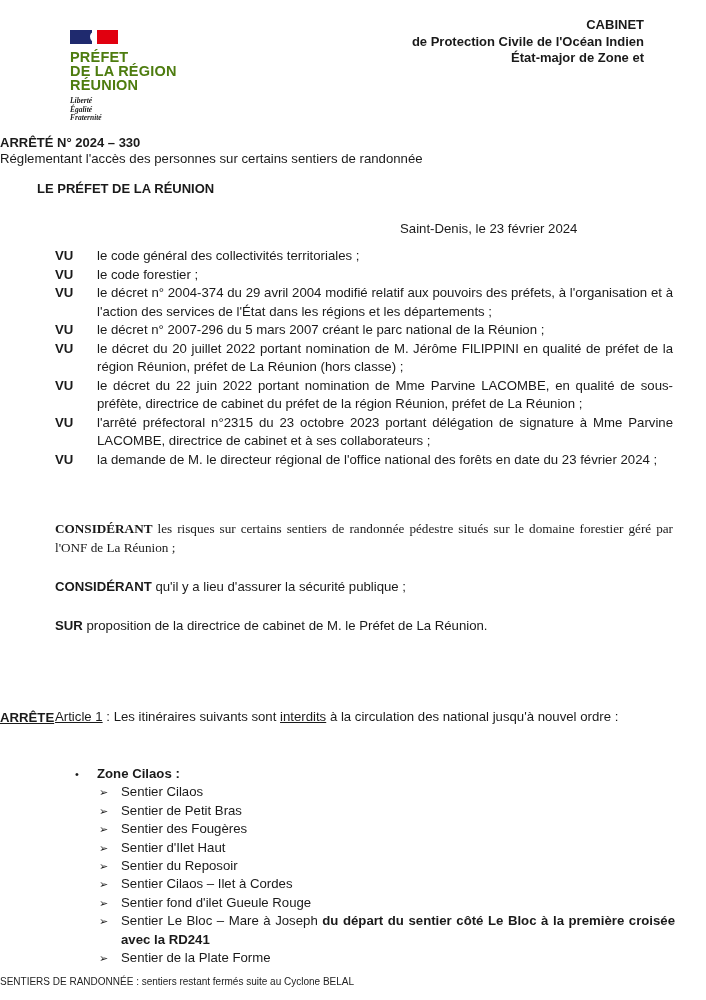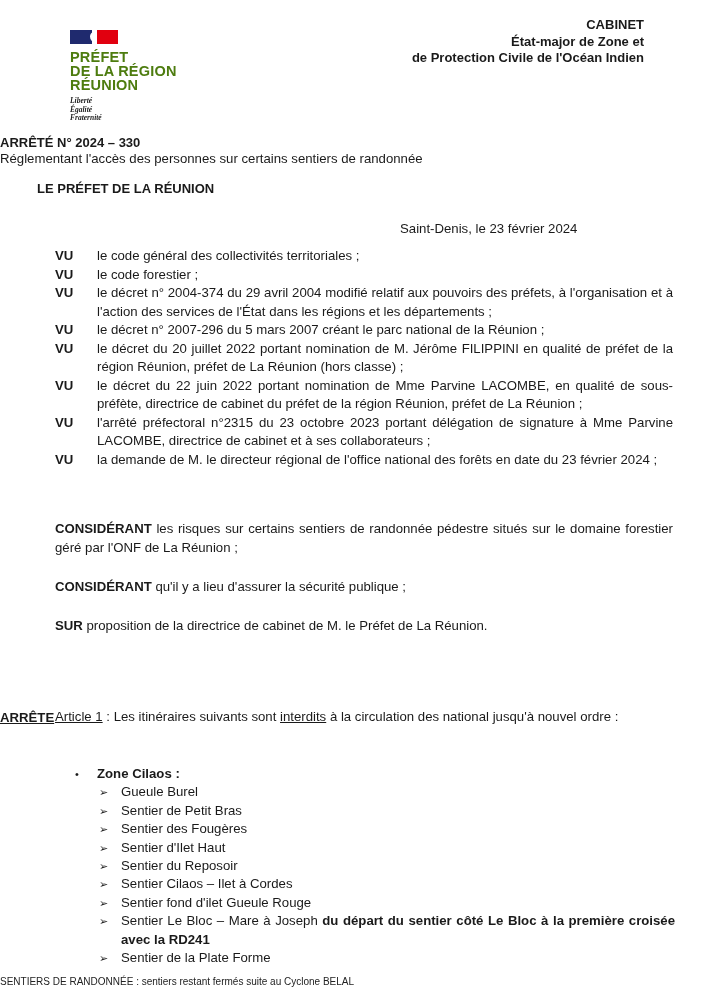--- a/index.html
+++ b/index.html
@@ -58,22 +58,22 @@
   </div>
   <div class="motto">
     <div>Liberté</div>
     <div>Égalité</div>
     <div>Fraternité</div>
   </div>
 </div>
 
 <div class="abs hdr-right">
   <div>CABINET</div>
+  <div>de Protection Civile de l'Océan Indien</div>
   <div>État-major de Zone et</div>
-  <div>de Protection Civile de l'Océan Indien</div>
 </div>
 
 <div class="abs center title-no">ARRÊTÉ N° 2024 – 330</div>
 <div class="abs center subtitle">Réglementant l'accès des personnes sur certains sentiers de randonnée</div>
 <div class="abs center prefet">LE PRÉFET DE LA RÉUNION</div>
 <div class="abs date">Saint-Denis, le 23 février 2024</div>
 
 <div class="abs vu-list">
   <div class="vu-row">
       <span class="vu-key">VU</span>
@@ -102,21 +102,21 @@
   <div class="vu-row">
       <span class="vu-key">VU</span>
       <span class="vu-text">l'arrêté préfectoral n°2315 du 23 octobre 2023 portant délégation de signature à Mme Parvine LACOMBE, directrice de cabinet et à ses collaborateurs ;</span>
     </div>
   <div class="vu-row">
       <span class="vu-key">VU</span>
       <span class="vu-text">la demande de M. le directeur régional de l'office national des forêts en date du 23 février 2024 ;</span>
     </div>
 </div>
 
-<div class="abs para" style="top:520px;">
+<div class="abs para" style="top:520px;font-family:Liberation Serif, serif;">
   <span class="b">CONSIDÉRANT</span><span> les risques sur certains sentiers de randonnée pédestre situés sur le domaine forestier géré par l'ONF de La Réunion ;</span>
 </div>
 <div class="abs para" style="top:578px;">
   <span class="b">CONSIDÉRANT</span><span> qu'il y a lieu d'assurer la sécurité publique ;</span>
 </div>
 <div class="abs para" style="top:617px;">
   <span class="b">SUR</span><span> proposition de la directrice de cabinet de M. le Préfet de La Réunion.</span>
 </div>
 
 <div class="abs center arrete">ARRÊTE</div>
@@ -126,21 +126,21 @@
 </div>
 
 <div class="abs zone">
   <div class="zone-head">
     <span class="bullet">•</span>
     <span class="b">Zone Cilaos :</span>
   </div>
   <div class="sub-list">
     <div class="sub-row">
         <span class="arrow">➢</span>
-        <span class="sub-text">Gueule Burel</span>
+        <span class="sub-text">Sentier Cilaos</span>
       </div>
     <div class="sub-row">
         <span class="arrow">➢</span>
         <span class="sub-text">Sentier de Petit Bras</span>
       </div>
     <div class="sub-row">
         <span class="arrow">➢</span>
         <span class="sub-text">Sentier des Fougères</span>
       </div>
     <div class="sub-row">

